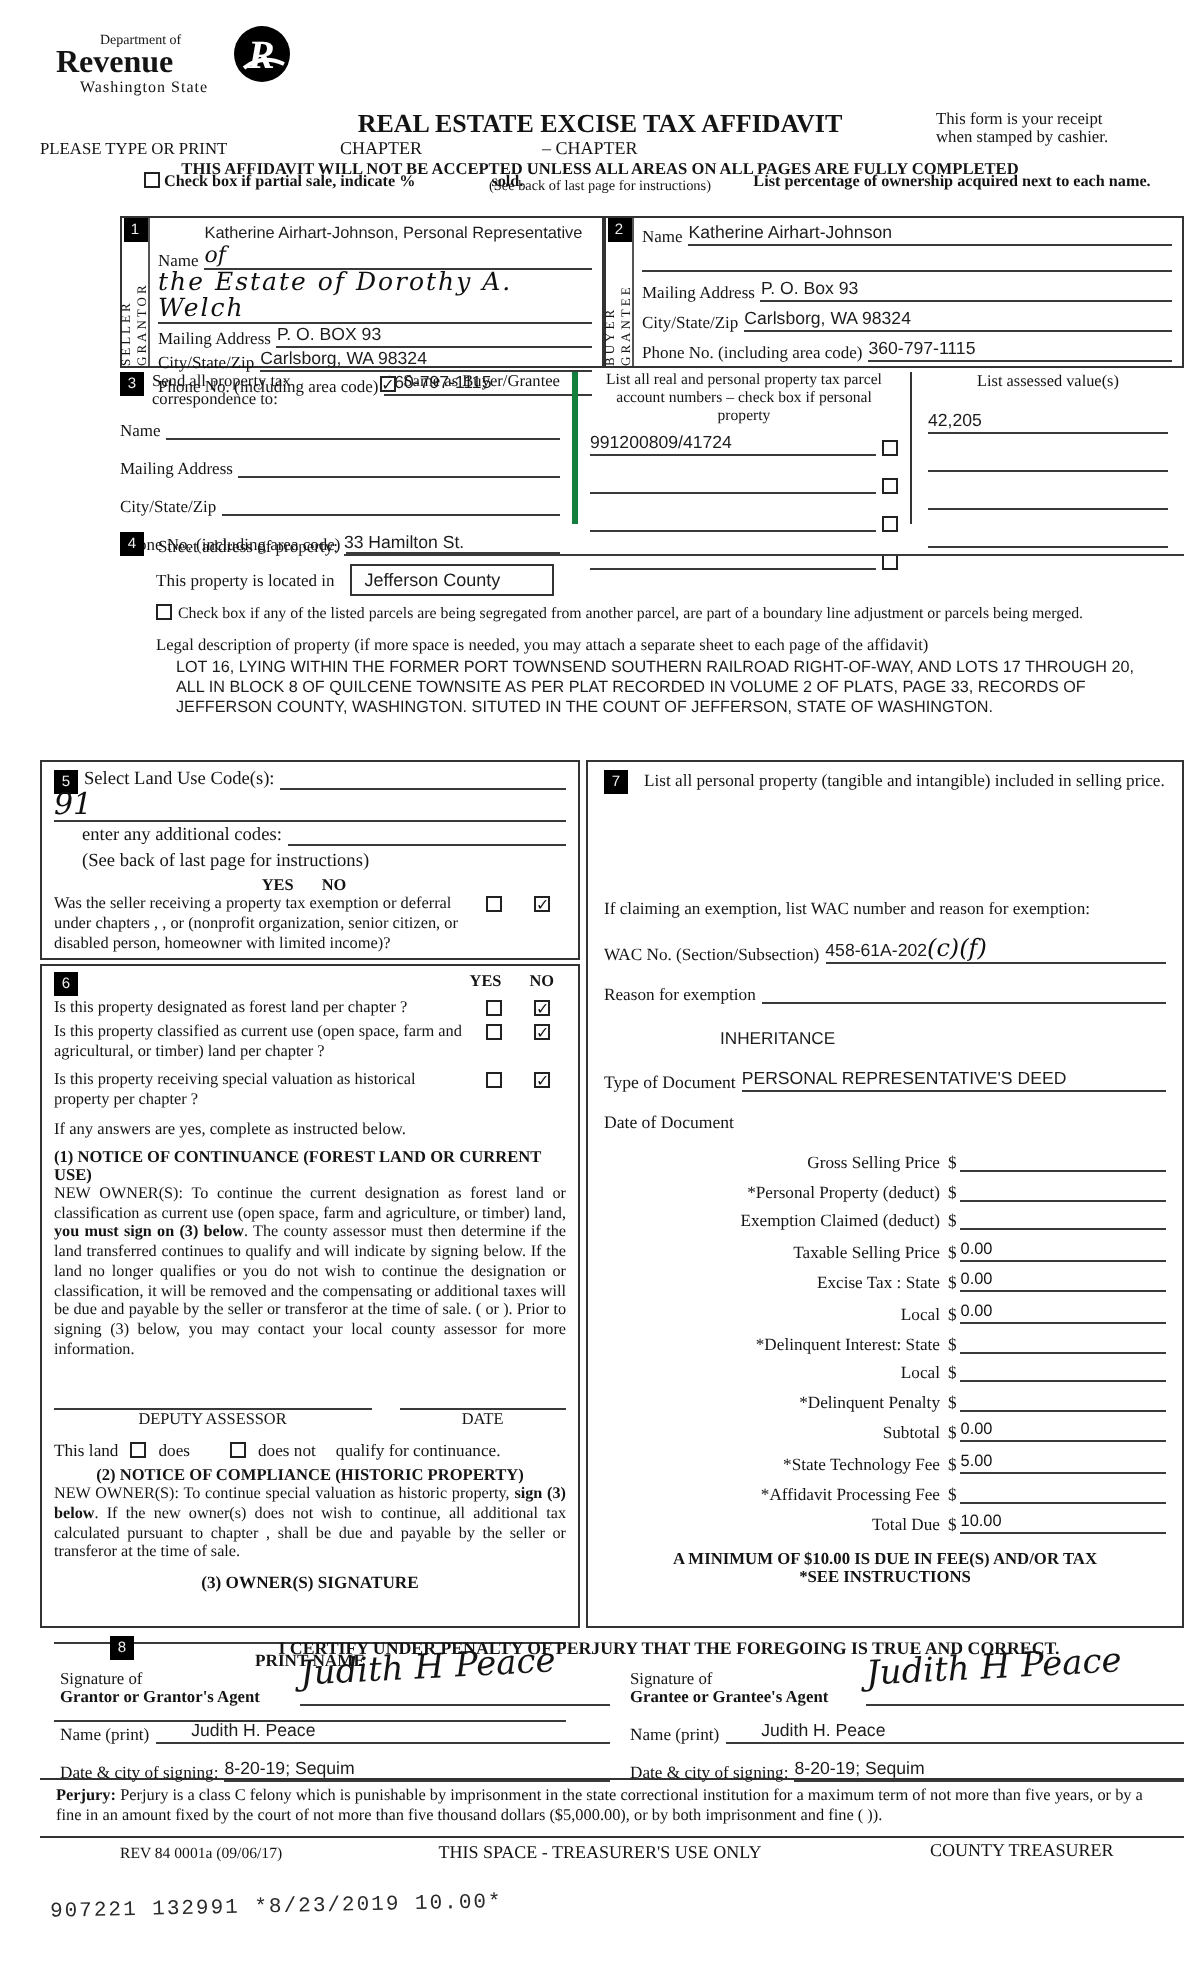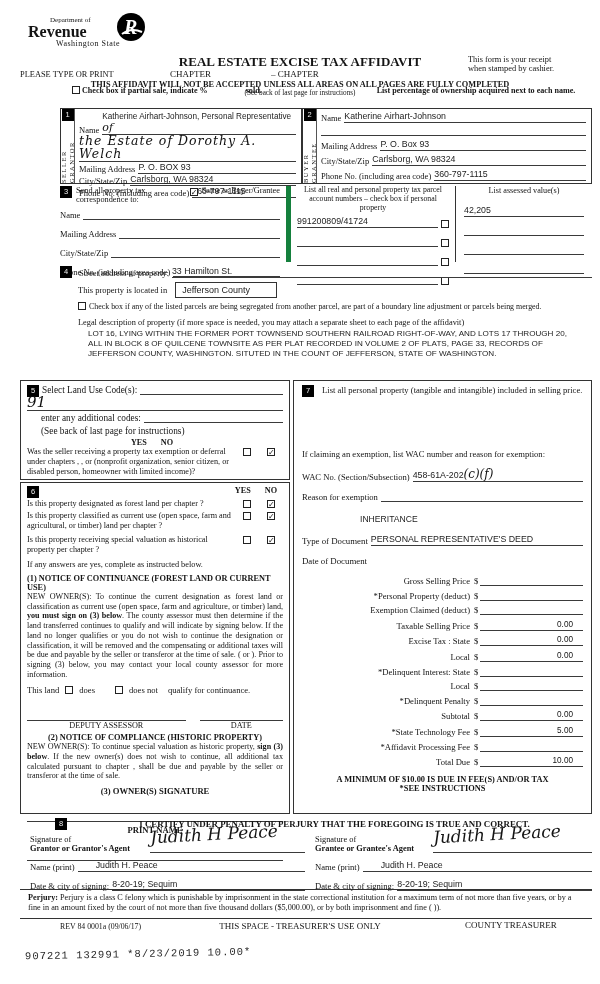--- a/index.html
+++ b/index.html
@@ -18,31 +18,31 @@
   .box{border:1px solid #333;background:#fff}
   .vert{writing-mode:vertical-rl;transform:rotate(180deg);font-size:6.5px;letter-spacing:1.5px;line-height:8px}
   .para{font-size:8.1px;line-height:1.2;text-align:justify}
   .yn{display:flex;gap:14px;justify-content:center;font-weight:bold;font-size:8.2px;padding-right:6px}
   .qrow{display:flex;align-items:flex-start;gap:8px}
   .qtxt{flex:1;font-size:8.2px;line-height:1.22}
   .qboxes{display:flex;gap:16px;padding-right:8px;padding-top:1px}
   .feerow{display:flex;align-items:flex-end;margin-bottom:4.6px}
   .feelabel{width:168px;text-align:right;font-size:8.6px;flex:none}
   .fee-d{margin:0 2px 0 4px;font-size:8.6px;flex:none}
-  .feeline{flex:1;border-bottom:1px solid #3a3a3a;text-align:right;font-size:8.2px;font-family:"Liberation Sans",sans-serif;line-height:10px;padding-right:10px}
+  .feeline{flex:1;border-bottom:1px solid #3a3a3a;text-align:left;font-size:8.2px;font-family:"Liberation Sans",sans-serif;line-height:10px;padding-right:10px}
   .stamp{font-family:"Liberation Mono",monospace;font-size:10.5px;letter-spacing:1px;transform:rotate(-1.2deg);color:#2a2a2a}
 </style>
 </head>
 <body>
 
 <div class="abs" style="left:28px;top:16px;width:150px">
   <div style="position:relative">
     <div class="small" style="font-size:7px;margin-left:22px">Department of</div>
     <div class="b" style="font-size:16px;line-height:15px">Revenue</div>
-    <div style="font-size:8px;margin-left:28px;letter-spacing:.5px">Washington State</div>
+    <div style="font-size:8px;margin-left:12px;letter-spacing:.5px">Washington State</div>
     <svg width="30" height="30" style="position:absolute;left:88px;top:-4px">
       <circle cx="15" cy="15" r="14" fill="#000"></circle>
       <text x="8" y="22" font-size="20" font-style="italic" font-weight="bold" fill="#fff" font-family="Liberation Serif, serif">R</text>
       <path d="M 6 22 Q 15 15 26 20" stroke="#fff" stroke-width="2" fill="none"></path>
     </svg>
   </div>
 </div>
 
 <div class="abs b ctr" style="left:120px;top:54px;width:360px;font-size:13px">REAL ESTATE EXCISE TAX AFFIDAVIT</div>
 <div class="abs" style="left:468px;top:55px;width:125px;font-size:8.4px">
@@ -137,21 +137,21 @@
       </div>
     <div class="row" style="margin-top:9px">
         <span>City/State/Zip</span>
         <span class="ul"></span>
       </div>
     <div class="row" style="margin-top:9px">
         <span>Phone No. (including area code)</span>
         <span class="ul"></span>
       </div>
   </div>
-  <div style="width:170px;border-left:5px solid #15803d;border-right:1px solid #333;padding:0 6px">
+  <div style="width:170px;border-left:3px solid #15803d;border-right:1px solid #333;padding:0 6px">
     <div class="ctr" style="font-size:7.8px;line-height:1.15">List all real and personal property tax parcel account numbers – check box if personal property</div>
     <div class="row" style="margin-top:3px">
       <span class="ul typed">991200809/41724</span>
       <span class="cb"></span>
     </div>
     <div class="row" style="margin-top:9px">
         <span class="ul"></span>
         <span class="cb"></span>
       </div>
     <div class="row" style="margin-top:9px">
@@ -256,38 +256,38 @@
     <span class="qboxes">
         <span class="cb"></span>
         <span class="cb">✓</span>
       </span>
   </div>
   <div style="font-size:8.3px;margin-top:5px">If any answers are yes, complete as instructed below.</div>
   <div class="b" style="font-size:8.3px;margin-top:5px">(1) NOTICE OF CONTINUANCE  (FOREST LAND OR CURRENT USE)</div>
   <div class="para">
     <span>NEW OWNER(S): To continue the current designation as forest land or classification as current use (open space, farm and agriculture, or timber) land, </span><span class="b">you must sign on (3) below</span><span>. The county assessor must then determine if the land transferred continues to qualify and will indicate by signing below. If the land no longer qualifies or you do not wish to continue the designation or classification, it will be removed and the compensating or additional taxes will be due and payable by the seller or transferor at the time of sale. (                         or                         ). Prior to signing (3) below, you may contact your local county assessor for more information.</span>
   </div>
+  <div style="display:flex;gap:14px;margin-top:16px">
+    <div style="flex:1.9">
+      <div class="ul"></div>
+      <div class="ctr" style="font-size:8.2px">DEPUTY ASSESSOR</div>
+    </div>
+    <div style="flex:1">
+      <div class="ul"></div>
+      <div class="ctr" style="font-size:8.2px">DATE</div>
+    </div>
+  </div>
   <div style="display:flex;align-items:center;gap:6px;margin-top:6px;font-size:8.6px">
     <span>This land</span>
     <span class="cb"></span>
     <span>does</span>
     <span class="cb" style="margin-left:14px"></span>
     <span>does not</span>
     <span style="margin-left:4px">qualify for continuance.</span>
   </div>
-  <div style="display:flex;gap:14px;margin-top:16px">
-    <div style="flex:1.9">
-      <div class="ul"></div>
-      <div class="ctr" style="font-size:8.2px">DEPUTY ASSESSOR</div>
-    </div>
-    <div style="flex:1">
-      <div class="ul"></div>
-      <div class="ctr" style="font-size:8.2px">DATE</div>
-    </div>
-  </div>
   <div class="b ctr" style="font-size:8.3px;margin-top:3px">(2) NOTICE OF COMPLIANCE (HISTORIC PROPERTY)</div>
   <div class="para">
     <span>NEW OWNER(S): To continue special valuation as historic property, </span><span class="b">sign (3) below</span><span>. If the new owner(s) does not wish to continue, all additional tax calculated pursuant to chapter                  , shall be due and payable by the seller or transferor at the time of sale.</span>
   </div>
   <div class="b ctr" style="font-size:8.6px;margin-top:5px">(3)  OWNER(S) SIGNATURE</div>
   <div class="ul" style="margin-top:16px"></div>
   <div class="b ctr" style="font-size:8.6px;margin-top:3px">PRINT NAME</div>
   <div class="ul" style="margin-top:16px"></div>
 </div>
 

